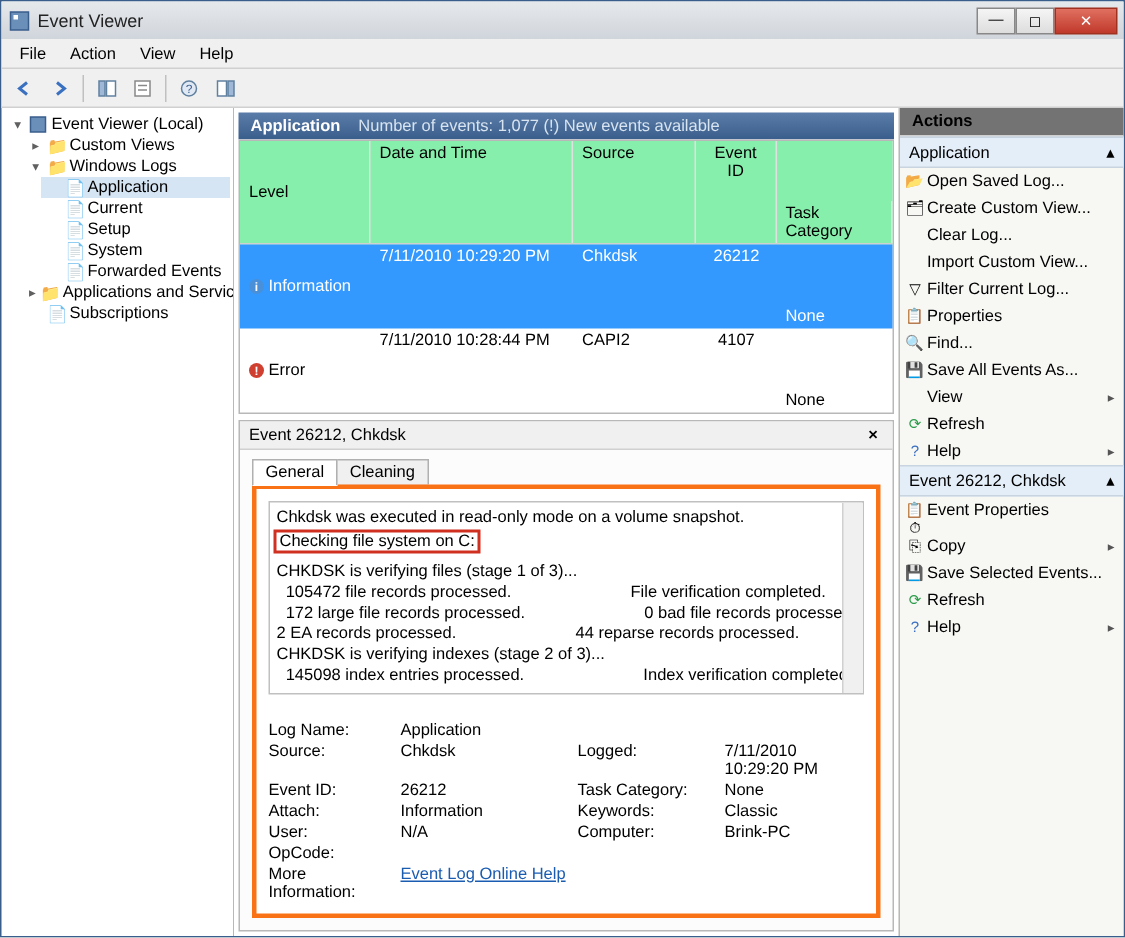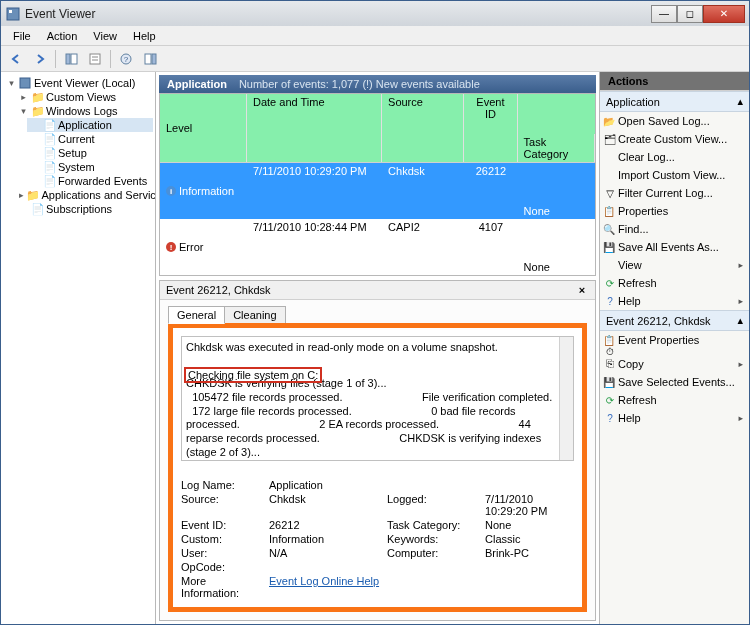--- a/index.html
+++ b/index.html
@@ -40,23 +40,23 @@
 .c-cat { width: 80px; margin-top: 40px; }
 .info-icon { width: 10px; height: 10px; border-radius: 50%; background: #4a90d9; display: inline-flex; align-items: center; justify-content: center; color: #fff; font-size: 8px; font-weight: bold; }
 .err-icon { width: 10px; height: 10px; border-radius: 50%; background: #d04030; display: inline-flex; align-items: center; justify-content: center; color: #fff; font-size: 8px; font-weight: bold; }
 .detailpane { flex: 1; border: 1px solid #b8b8b8; margin-top: 4px; background: #fcfcfc; display: flex; flex-direction: column; min-height: 0; }
 .dhead { display: flex; background: #f0f0f0; border-bottom: 1px solid #d0d0d0; padding: 3px 6px; }
 .dhead .dtitle { flex: 1; font-size: 11px; }
 .dhead .dclose { width: 14px; text-align: center; font-weight: bold; cursor: pointer; }
 .tabs { display: flex; padding: 6px 8px 0 8px; }
 .tab { padding: 2px 8px; border: 1px solid #b0b0b0; background: #f0f0f0; font-size: 11px; cursor: pointer; margin-right: -1px; }
 .tab.active { background: #fff; border-bottom-color: #fff; position: relative; z-index: 1; }
-.tabbody { flex: 1; border: 5px solid #f97316; margin: -1px 8px 8px 8px; background: #fff; padding: 8px; overflow: auto; display: flex; flex-direction: column; min-height: 0; }
+.tabbody { flex: 1; border: 3px solid #f97316; margin: -1px 8px 8px 8px; background: #fff; padding: 8px; overflow: auto; display: flex; flex-direction: column; min-height: 0; }
 .logtext { border: 1px solid #c0c0c0; padding: 4px; font-size: 11px; overflow: auto; height: 290px; position: relative; }
-.logtext .highlight { position: absolute; left: 2px; top: 30px; border: 2px solid #d03020; padding: 0 2px; }
+.logtext .highlight { position: absolute; left: 2px; top: 18px; border: 2px solid #d03020; padding: 0 2px; }
 .meta { margin-top: 18px; display: grid; grid-template-columns: 80px 110px 90px auto; row-gap: 2px; column-gap: 8px; font-size: 11px; }
 .meta .lbl { color: #000; }
 .meta .link { color: #1a5cb0; text-decoration: underline; cursor: pointer; }
 .actions { width: 150px; border-left: 1px solid #b8b8b8; background: #f7f7f4; display: flex; flex-direction: column; }
 .actions .ahead { background: #737373; border-bottom: 1px solid #d0d0d0; padding: 3px 8px; font-size: 11px; font-weight: bold; }
 .actions .asection { background: #e4eef8; padding: 3px 6px; font-size: 11px; display: flex; justify-content: space-between; align-items: center; border-bottom: 1px solid #c8d4e0; border-top: 1px solid #c8d4e0; }
 .actions .aitem { padding: 3px 6px 3px 18px; font-size: 11px; cursor: pointer; display: flex; align-items: center; gap: 4px; position: relative; }
 .actions .aicn { width: 14px; height: 14px; position: absolute; left: 3px; display: flex; align-items: center; justify-content: center; font-size: 10px; }
 .actions .aitem .arrow { margin-left: auto; font-size: 9px; color: #555; }
 .scrollcorner { position: absolute; right: 0; top: 0; width: 14px; bottom: 0; background: #f0f0f0; border-left: 1px solid #d0d0d0; }
@@ -270,21 +270,21 @@
               <span></span>
               <span></span>
             <span class="lbl">Source:</span>
               <span>Chkdsk</span>
             <span class="lbl">Logged:</span>
               <span>7/11/2010 10:29:20 PM</span>
             <span class="lbl">Event ID:</span>
               <span>26212</span>
             <span class="lbl">Task Category:</span>
               <span>None</span>
-            <span class="lbl">Custom:</span>
+            <span class="lbl">Attach:</span>
               <span>Information</span>
             <span class="lbl">Keywords:</span>
               <span>Classic</span>
             <span class="lbl">User:</span>
               <span>N/A</span>
             <span class="lbl">Computer:</span>
               <span>Brink-PC</span>
             <span class="lbl">OpCode:</span>
               <span></span>
               <span></span>

